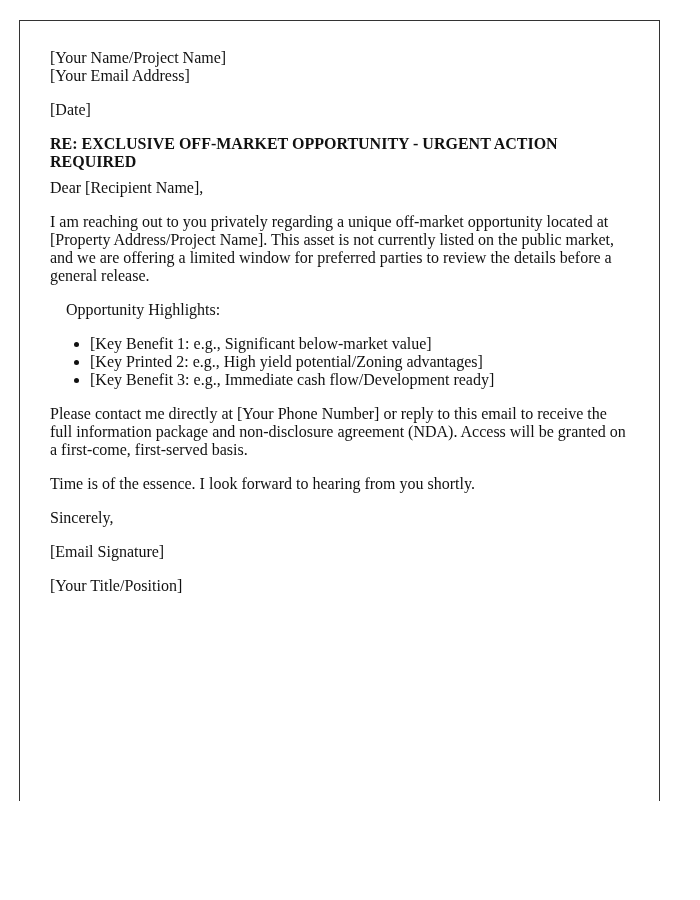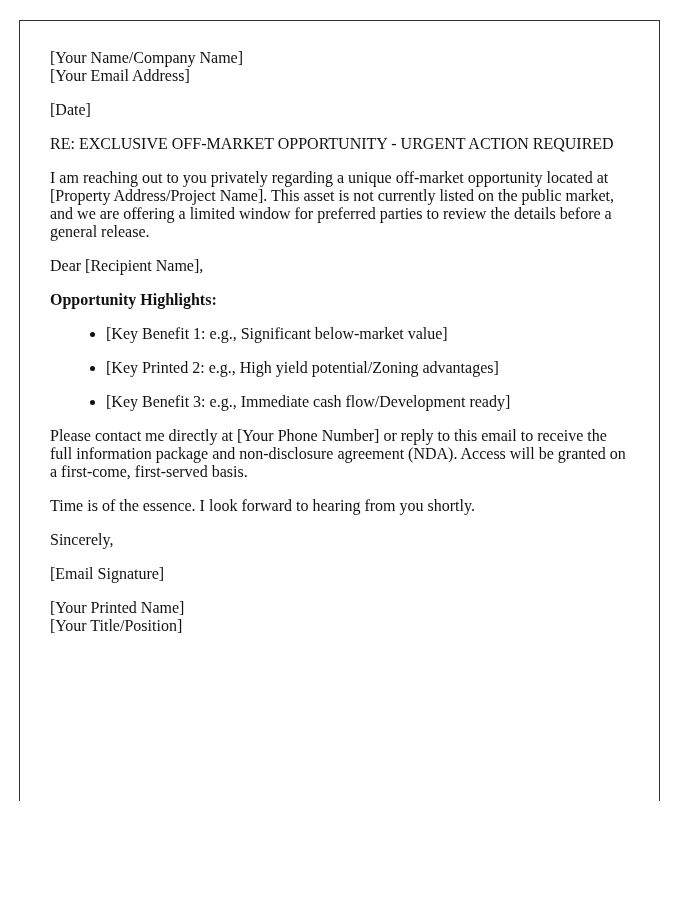--- a/index.html
+++ b/index.html
@@ -32,75 +32,74 @@
     .content {
       padding: 28px 29px 0 30px;
     }
     p {
       margin: 0 0 16px 0;
     }
     .block-line {
       display: block;
     }
     .subject {
-      font-weight: normal;
-      margin: 0 0 16px 0;
+      font-weight: bold;
+      margin: 0 0 8px 0;
     }
     .section-title {
-      font-weight: bold;
-      margin: 0 0 16px 0;
+      font-weight: normal;
+      margin: 0 0 16px 16px;
     }
     ul {
       margin: 0 0 16px 0;
       padding-left: 40px;
     }
     ul li {
-      margin: 16px;
+      margin: 0;
       padding: 0;
     }
   </style>
 </head>
 <body>
 
 <div class="page">
   <div class="content">
 
     <p>
-      <span class="block-line">[Your Name/Company Name]</span>
+      <span class="block-line">[Your Name/Project Name]</span>
       <span class="block-line">[Your Email Address]</span>
     </p>
 
     <p>[Date]</p>
 
     <p>
     </p>
 
     <p class="subject">RE: EXCLUSIVE OFF-MARKET OPPORTUNITY - URGENT ACTION REQUIRED</p>
 
+    <p>Dear [Recipient Name],</p>
+
     <p>I am reaching out to you privately regarding a unique off-market opportunity located at [Property Address/Project Name]. This asset is not currently listed on the public market, and we are offering a limited window for preferred parties to review the details before a general release.</p>
-
-    <p>Dear [Recipient Name],</p>
 
     <p class="section-title">Opportunity Highlights:</p>
 
     <ul>
       <li>[Key Benefit 1: e.g., Significant below-market value]</li>
       <li>[Key Printed 2: e.g., High yield potential/Zoning advantages]</li>
       <li>[Key Benefit 3: e.g., Immediate cash flow/Development ready]</li>
     </ul>
 
 
 
     <p>Please contact me directly at [Your Phone Number] or reply to this email to receive the full information package and non-disclosure agreement (NDA). Access will be granted on a first-come, first-served basis.</p>
 
     <p>Time is of the essence. I look forward to hearing from you shortly.</p>
 
     <p>Sincerely,</p>
 
     <p>[Email Signature]</p>
 
     <p>
-      <span class="block-line">[Your Printed Name]</span>
       <span class="block-line">[Your Title/Position]</span>
     </p>
 
   </div>
 </div>
 
 </body></html>

